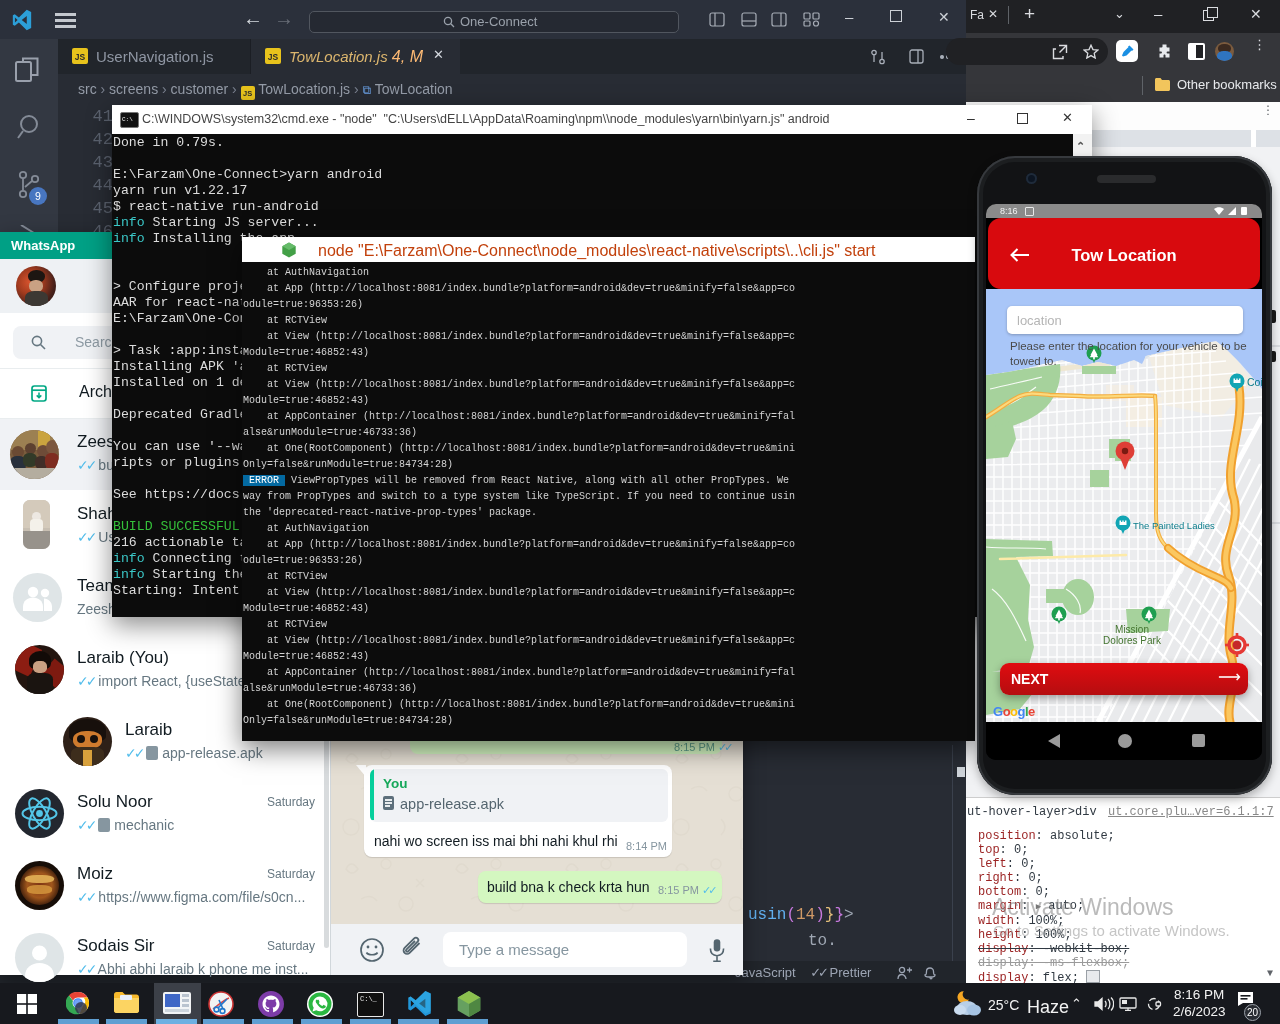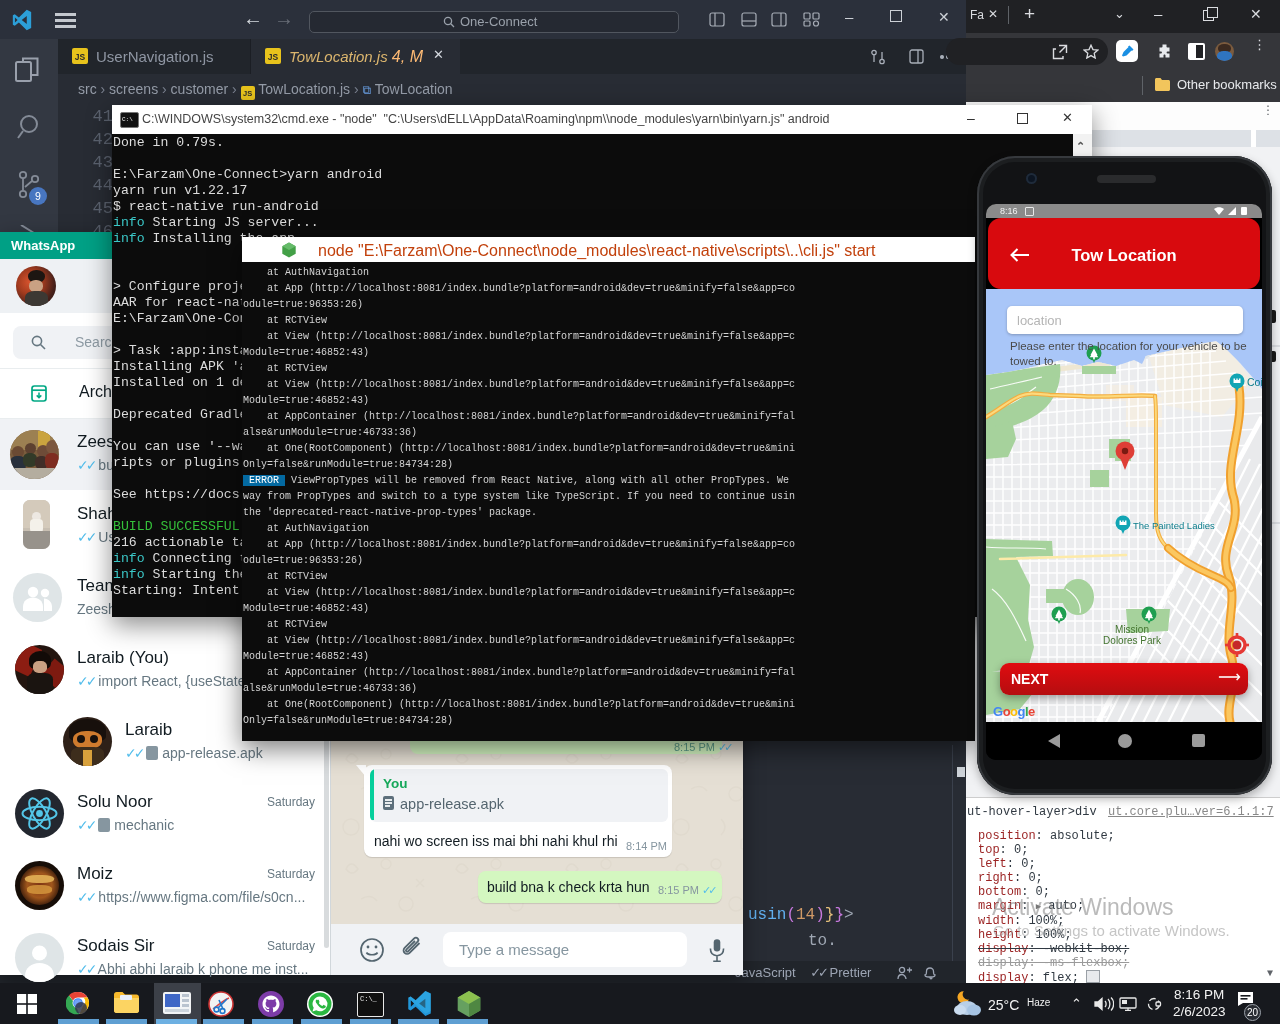--- a/index.html
+++ b/index.html
@@ -751,21 +751,21 @@
   <div class="a" style="left:398px;top:36px;width:41px;height:5px;background:#5f9fd2;"></div>
   <div class="a" style="left:447px;top:36px;width:41px;height:5px;background:#5f9fd2;"></div>
 
   <svg class="a" style="left:953px;top:7px" width="32" height="28" viewBox="0 0 32 28">
     <path d="M17 3 A8 8 0 1 0 24 14 A7 7 0 0 1 17 3Z" fill="#f5a623" transform="translate(-2,-1) scale(0.75)"></path>
     <ellipse cx="14" cy="18" rx="10" ry="7" fill="#b8cfe8"></ellipse>
     <ellipse cx="7" cy="20" rx="6" ry="5" fill="#cadcf0"></ellipse>
     <ellipse cx="21" cy="20" rx="7" ry="5.5" fill="#a6c4e4"></ellipse>
   </svg>
   <div class="a" style="left:988px;top:14px;font-size:14px;color:#f2f2f2;">25°C</div>
-  <div class="a" style="left:1027px;top:14px;font-size:10px;color:#f2f2f2;">Haze</div>
+  <div class="a" style="left:1027px;top:14px;font-size:18px;color:#f2f2f2;">Haze</div>
   <div class="a" style="left:1071px;top:13px;font-size:13px;color:#e8e8e8;">⌃</div>
   <svg class="a" style="left:1094px;top:14px" width="20" height="14" viewBox="0 0 20 14" fill="none" stroke="#e8e8e8" stroke-width="1.3">
         <path d="M1 5 4 5 8 1.5 8 12.5 4 9 1 9 Z" fill="#e8e8e8"></path>
         <path d="M11 4 C12.5 5.5 12.5 8.5 11 10 M14 2 C16.5 4.5 16.5 9.5 14 12 M17 0.5 C20.5 3.5 20.5 10.5 17 13.5"></path>
       </svg>
   <svg class="a" style="left:1119px;top:14px" width="18" height="14" viewBox="0 0 18 14" fill="none" stroke="#e8e8e8" stroke-width="1.3">
         <rect x="1" y="1" width="16" height="10" rx="1"></rect>
         <path d="M6 13.5 12 13.5 M9 11 9 13.5"></path>
         <rect x="3" y="3" width="5" height="4" fill="#e8e8e8" stroke="none"></rect>
       </svg>

